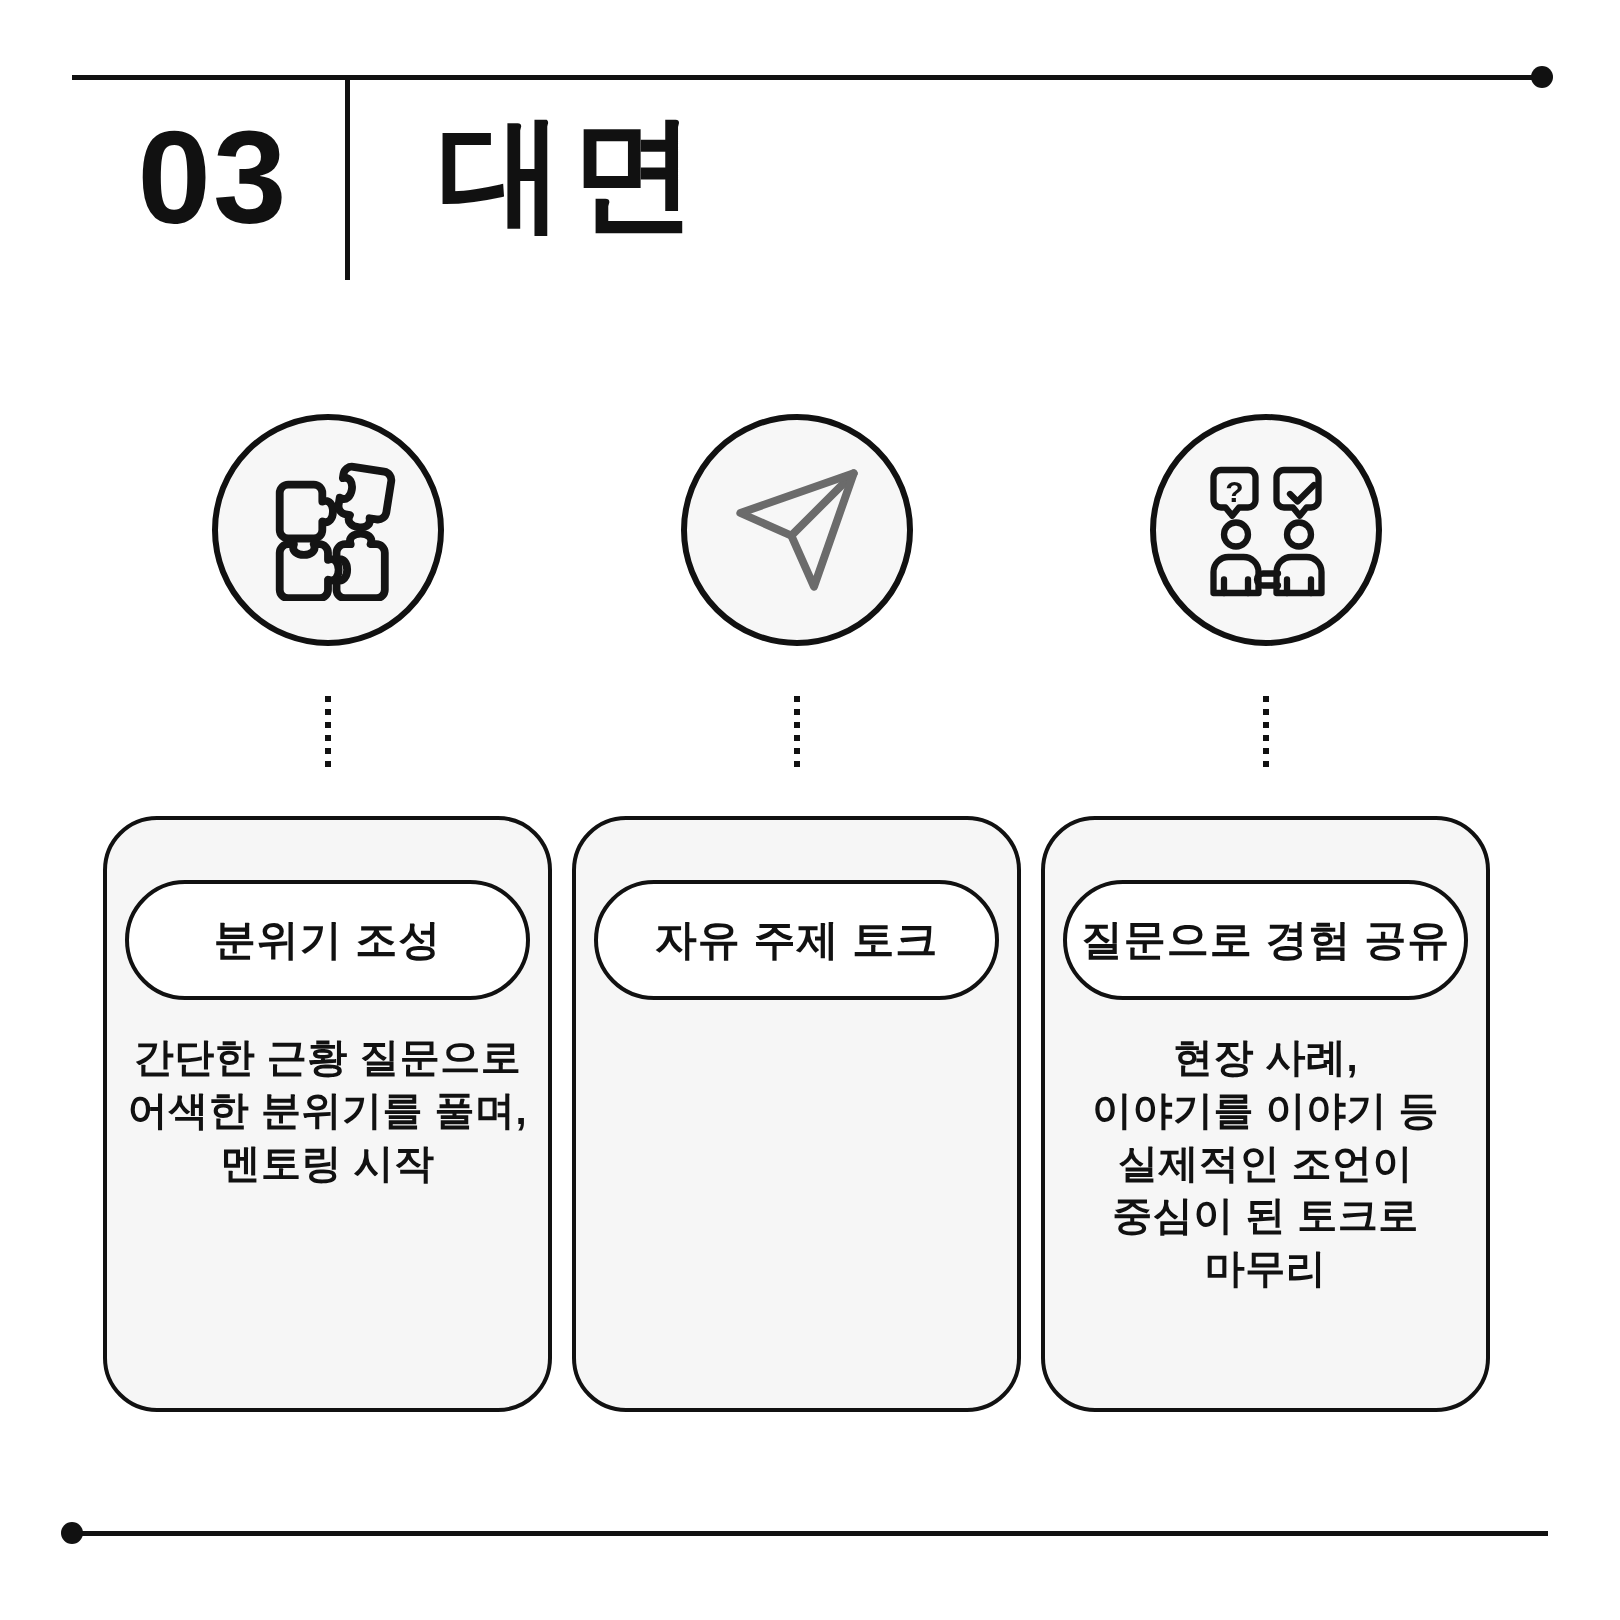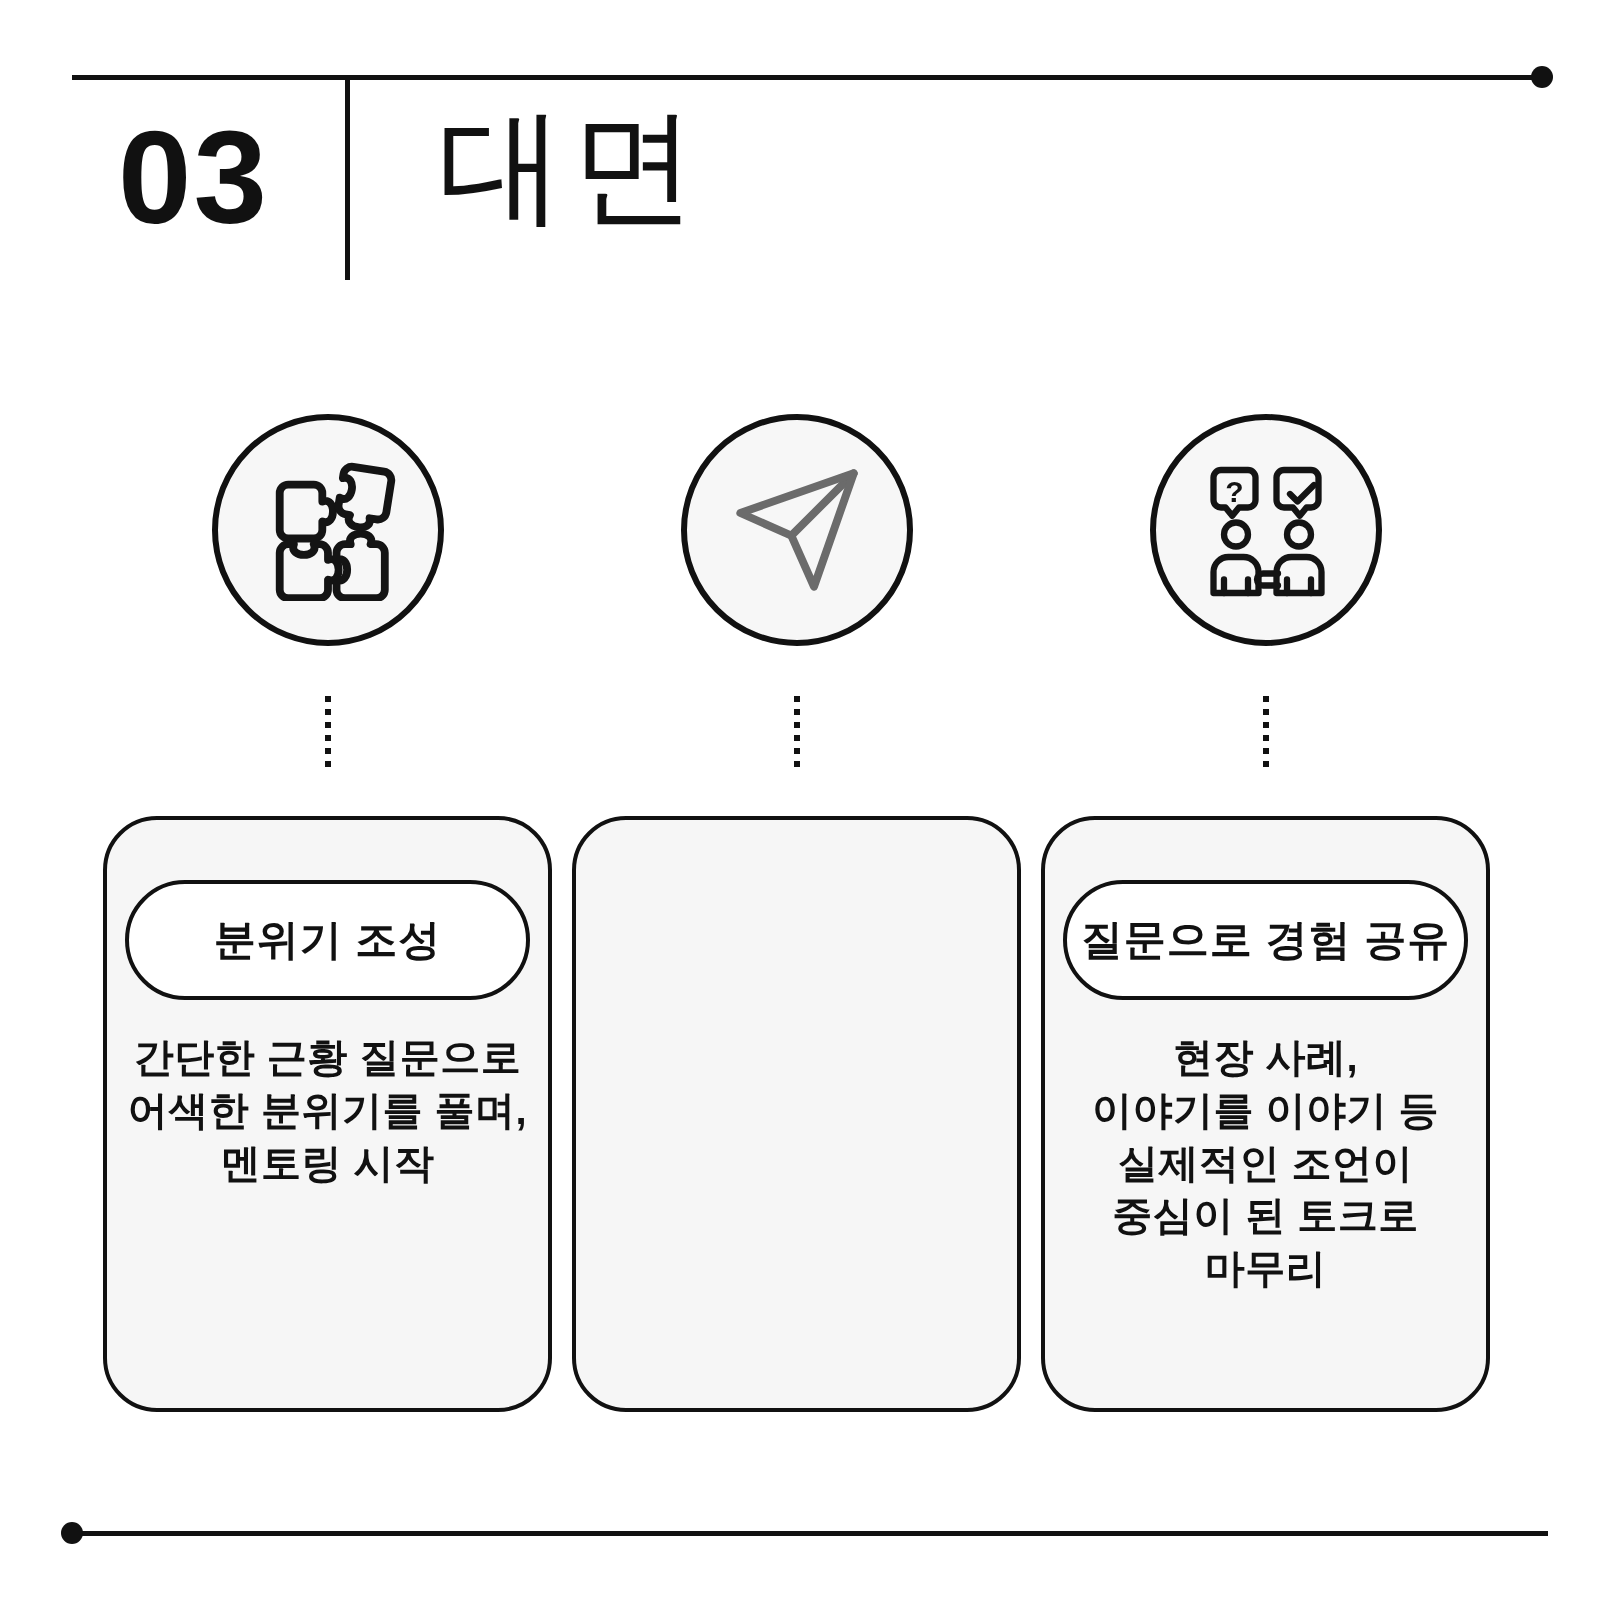--- a/index.html
+++ b/index.html
@@ -16,30 +16,30 @@
   .rule { position: absolute; height: 5px; background: #111111; }
   .rule-top    { left: 72px; width: 1470px; top: 75px; }
   .rule-bottom { left: 72px; width: 1476px; top: 1531px; }
   .rule-dot { position: absolute; width: 22px; height: 22px; border-radius: 50%; background: #111111; }
   .dot-top    { left: 1531px; top: 66px; }
   .dot-bottom { left: 61px;  top: 1522px; }
 
   
   .header-number {
     position: absolute; left: 118px; top: 112px; width: 190px;
-    font-size: 132px; font-weight: 800; line-height: 1; 
+    font-size: 132px; font-weight: 800; line-height: 1; text-align: center;
     letter-spacing: 2px;
   }
   .header-divider {
     position: absolute; left: 345px; top: 80px; width: 5px; height: 200px;
     background: #111111;
   }
   .header-title {
-    position: absolute; left: 438px; top: 103px;
-    font-size: 126px; font-weight: 400; line-height: 1; letter-spacing: 6px;
+    position: absolute; left: 438px; top: 110px;
+    font-size: 126px; font-weight: 700; line-height: 1; letter-spacing: 6px;
   }
 
   
   .col {
     position: absolute; top: 414px; width: 449px;
     display: flex; flex-direction: column; align-items: center;
   }
   .col-1 { left: 103px; }
   .col-2 { left: 572px; }
   .col-3 { left: 1041px; }
@@ -112,20 +112,23 @@
 
 <div class="col col-2">
   <div class="icon-circle">
     <svg width="136" height="136" viewBox="0 0 24 24" fill="none" stroke="#6b6b6b" stroke-width="1.4" stroke-linejoin="round" stroke-linecap="round">
       <path d="M22 2 L11 13"></path>
       <path d="M22 2 L15 22 L11 13 L2 9 Z"></path>
     </svg>
   </div>
   <div class="connector"></div>
   <div class="card">
+    <div class="pill">
+      <span class="pill-label">자유 주제 토크</span>
+    </div>
   </div>
 </div>
 
 <div class="col col-3">
   <div class="icon-circle">
     <svg width="150" height="150" viewBox="0 0 100 100" fill="none" stroke="#141414" stroke-width="4.2" stroke-linejoin="round" stroke-linecap="round">
       <path d="M20,10 h18 a5,5 0 0 1 5,5 v15 a5,5 0 0 1 -5,5 h-6 l-4.5,5.5 L23,35 h-3 a5,5 0 0 1 -5,-5 v-15 a5,5 0 0 1 5,-5 z"></path>
       <text x="29" y="31" font-size="20" font-weight="bold" fill="#141414" stroke="none" text-anchor="middle">?</text>
       <path d="M62,10 h18 a5,5 0 0 1 5,5 v15 a5,5 0 0 1 -5,5 h-3 l-4.5,5.5 L68,35 h-6 a5,5 0 0 1 -5,-5 v-15 a5,5 0 0 1 5,-5 z"></path>
       <path d="M66,26 l5,5 l11,-11"></path>

